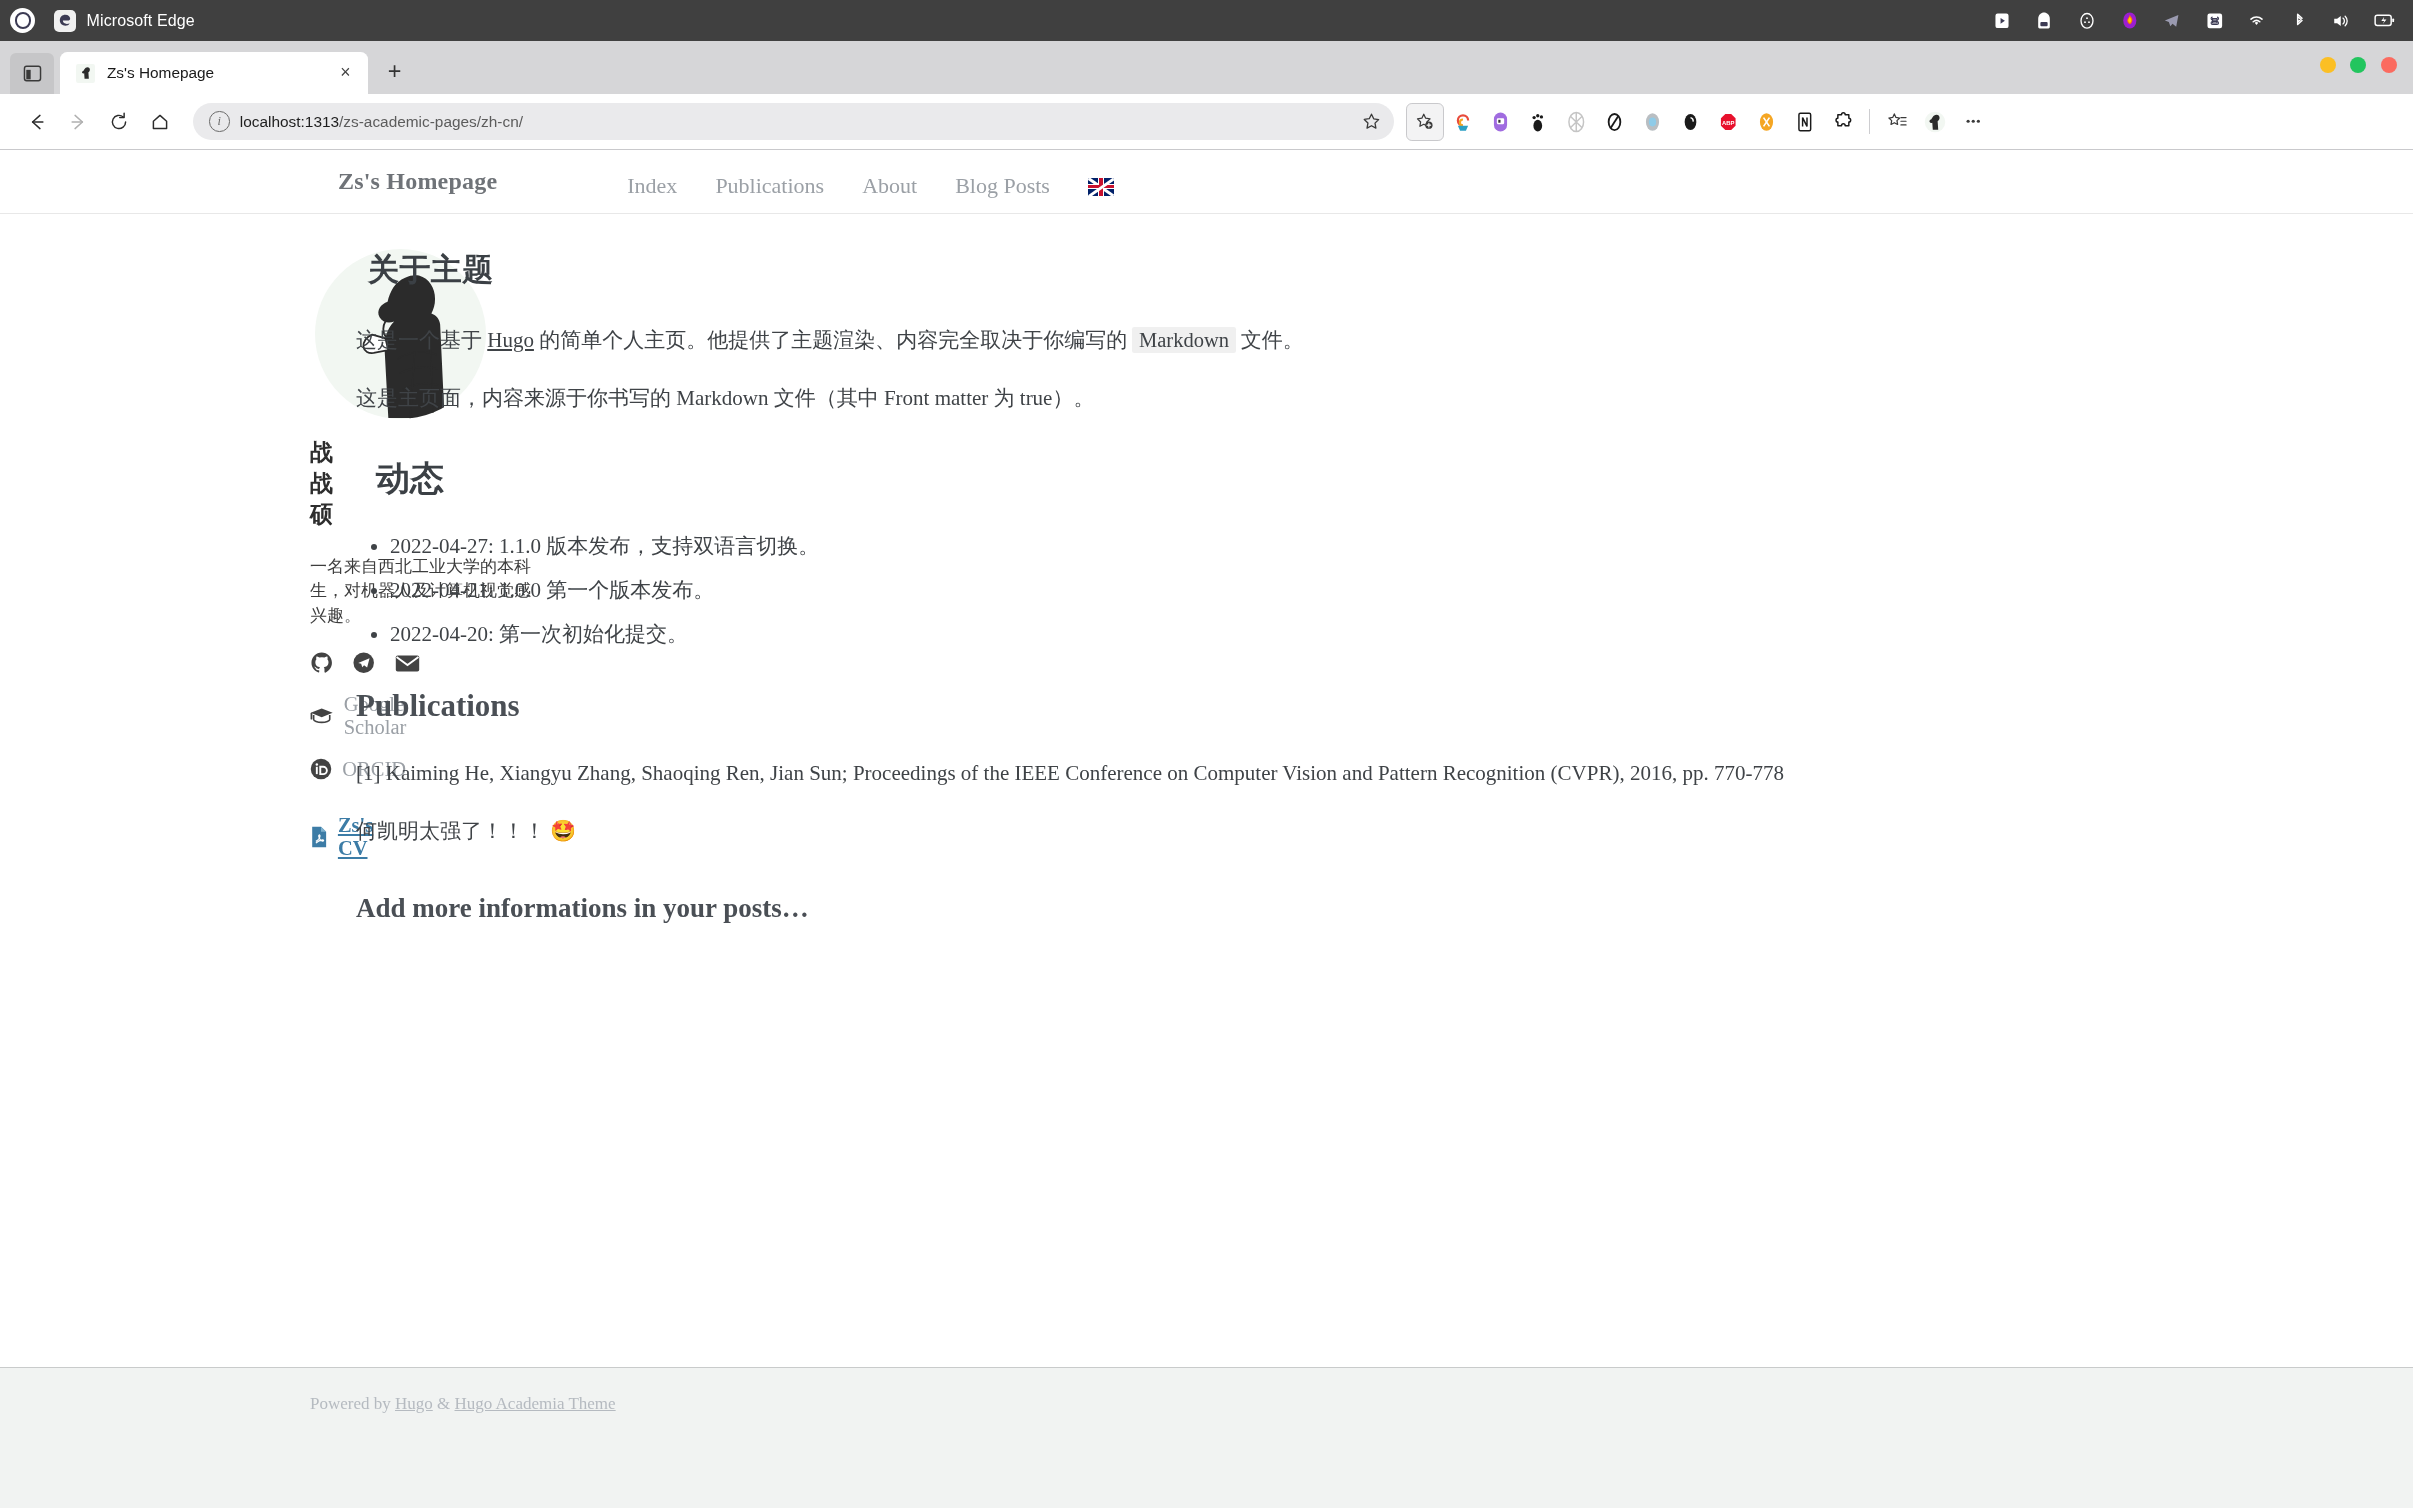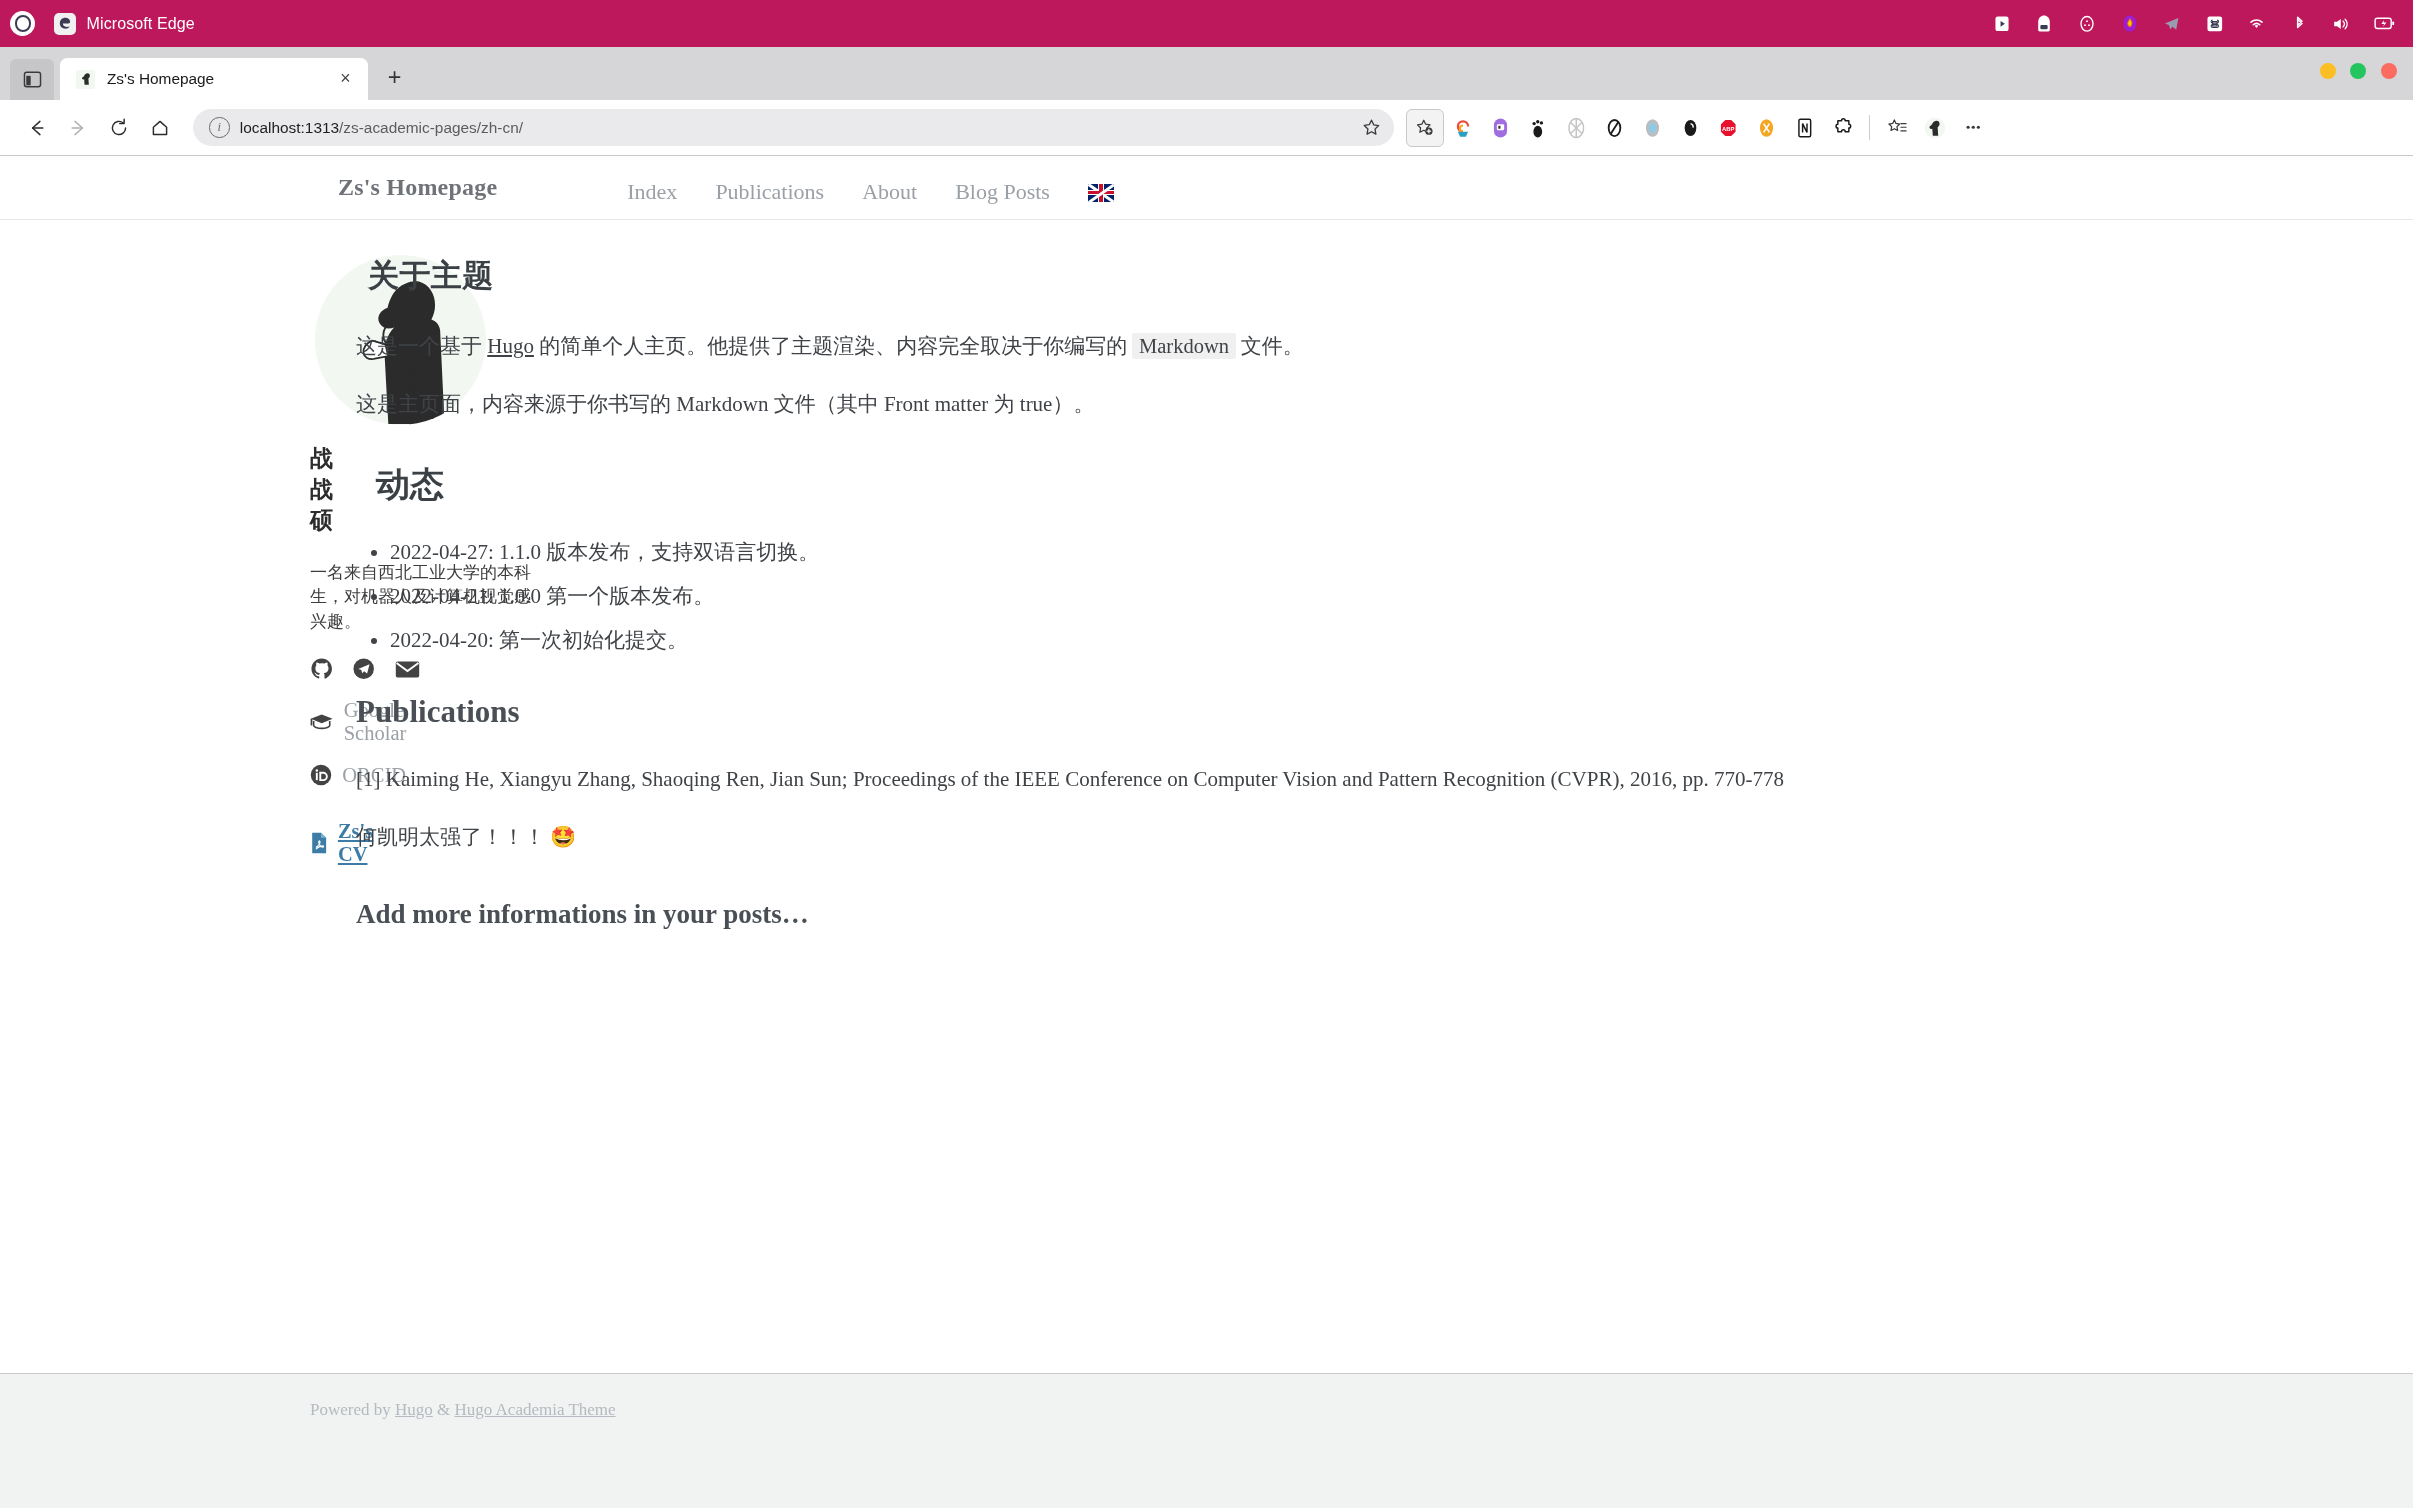--- a/index.html
+++ b/index.html
@@ -5,22 +5,22 @@
   * { box-sizing: border-box; }
   html, body {
     margin: 0; padding: 0;
     width: 2413px; height: 1508px;
     overflow: hidden;
     font-family: "Liberation Sans", sans-serif;
   }
 
   
   .os-bar {
-    height: 47px;
-    background: #be185d;
+    height: 41px;
+    background: #404040;
     display: flex;
     align-items: center;
     color: #ffffff;
     position: relative;
     padding: 0 10.3px;
   }
   .os-left { display: flex; align-items: center; gap: 19px; }
   .ubuntu-logo {
     width: 25px; height: 25px; border-radius: 50%;
     background: #ffffff; position: relative;

